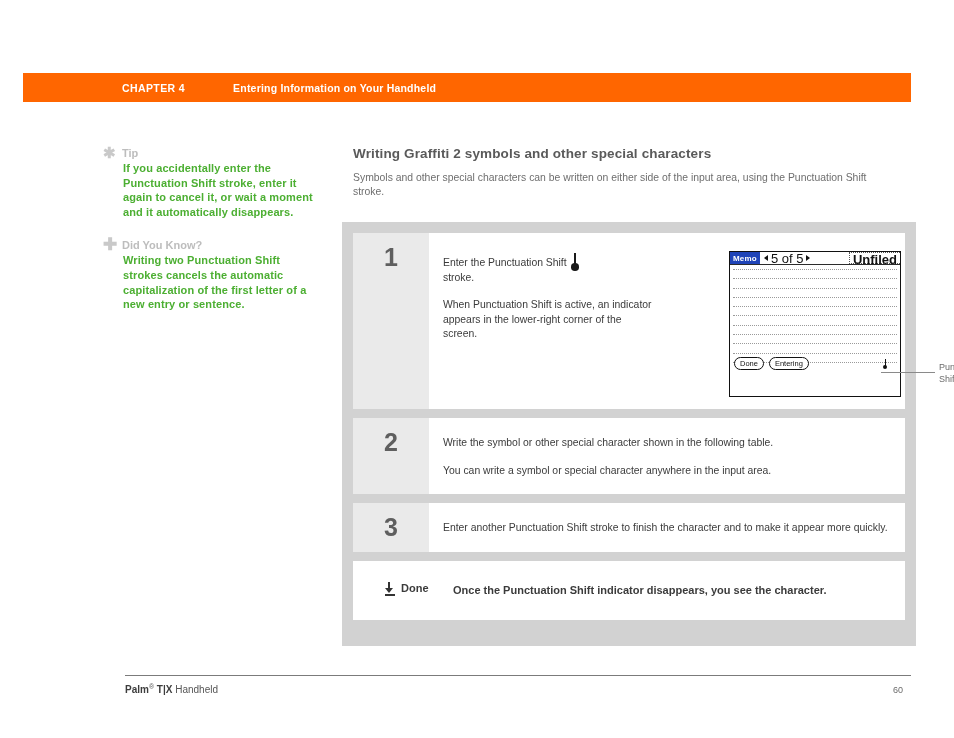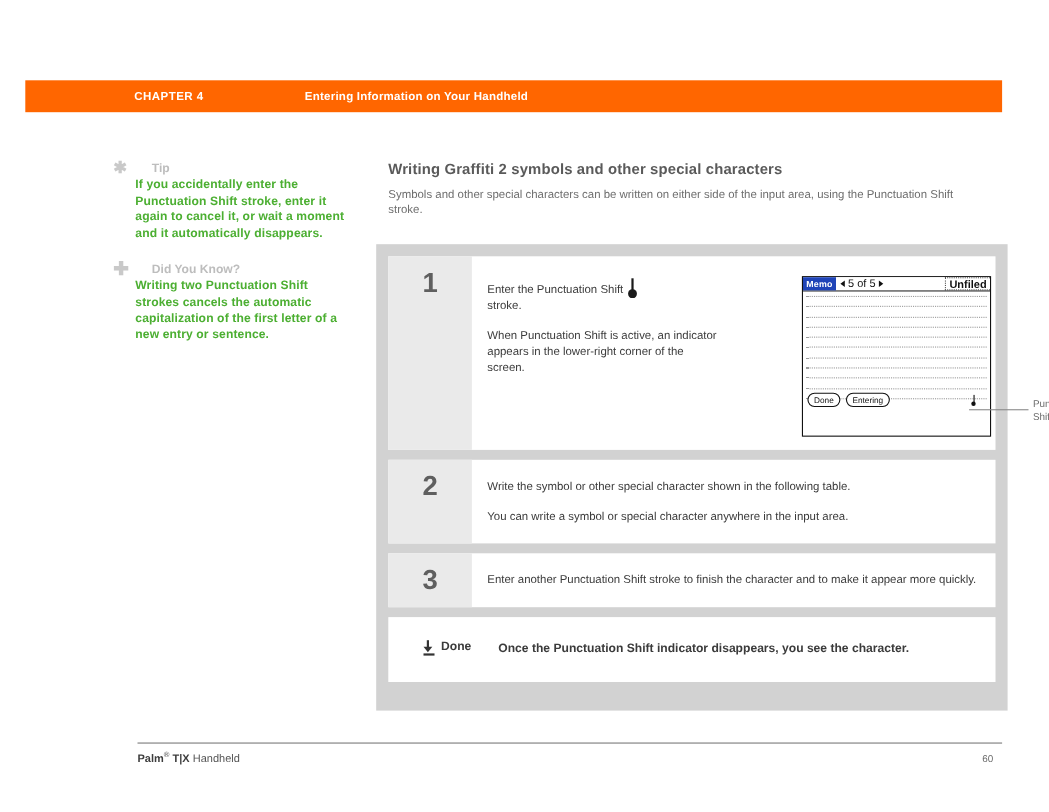--- a/index.html
+++ b/index.html
@@ -17,38 +17,38 @@
     width: 888px; height: 29px;
     background: #FF6600;
     display: flex; align-items: center;
   }
   .chapter-label {
     color: #ffffff; font-size: 10.5px; font-weight: bold;
     letter-spacing: 0.4px; margin-left: 99px;
   }
   .chapter-title {
     color: #ffffff; font-size: 10.5px; font-weight: bold;
-    letter-spacing: 0.2px; margin-left: 92px;
+    letter-spacing: 0.2px; margin-left: 48px;
   }
 
   
   .sidebar { position: absolute; left: 104px; top: 146px; width: 215px; }
   .note-block { margin-bottom: 19px; position: relative; }
   .note-head {
     display: flex; align-items: flex-start;
     color: #bdbdbd; font-size: 11px; font-weight: bold;
     line-height: 14px;
   }
   .note-icon {
     width: 15px; flex: 0 0 15px; color: #c9c9c9;
     font-size: 15px; line-height: 13px; font-weight: bold;
     text-align: left; margin-left: -1px;
   }
   .note-icon.plus { font-size: 17px; line-height: 13px; }
-  .note-head-label { margin-left: 20px; }
+  .note-head-label { margin-left: 4px; }
   .note-body {
     margin-left: 19px; margin-top: 1px;
     color: #4CAF32; font-size: 11px; font-weight: bold;
     line-height: 14.6px; letter-spacing: 0.01em;
   }
 
   
   .main { position: absolute; left: 353px; top: 145px; width: 558px; }
   .main-heading {
     color: #5a5a5a; font-size: 13.5px; font-weight: bold;
@@ -118,23 +118,23 @@
     font-size: 8px; font-weight: bold; line-height: 13px;
     padding: 0 3px; letter-spacing: 0.2px;
   }
   .dev-nav {
     display: flex; align-items: center; gap: 3px;
     margin-left: 4px; color: #111;
   }
   .tri { width: 0; height: 0; }
   .tri-left { border-top: 3.5px solid transparent; border-bottom: 3.5px solid transparent; border-right: 4.5px solid #111; }
   .tri-right { border-top: 3.5px solid transparent; border-bottom: 3.5px solid transparent; border-left: 4.5px solid #111; }
-  .dev-count { font-size: 10px; color: #111; line-height: 13px; }
+  .dev-count { font-size: 13px; color: #111; line-height: 13px; }
   .dev-category {
-    margin-left: auto; font-size: 10px; font-weight: bold;
+    margin-left: auto; font-size: 13px; font-weight: bold;
     color: #111; line-height: 11px; padding: 1px 3px 0 3px;
     border-left: 1px dotted #555; border-top: 1px dotted #555;
     border-bottom: 1px dotted #555;
   }
   .device-body { position: relative; height: 109px; padding: 4px 3px 0 3px; }
   .memo-line {
     height: 0; border-top: 1px dotted #9a9a9a; margin-bottom: 8.3px;
   }
   .device-footer {
     position: absolute; left: 0; right: 0; bottom: 0;

